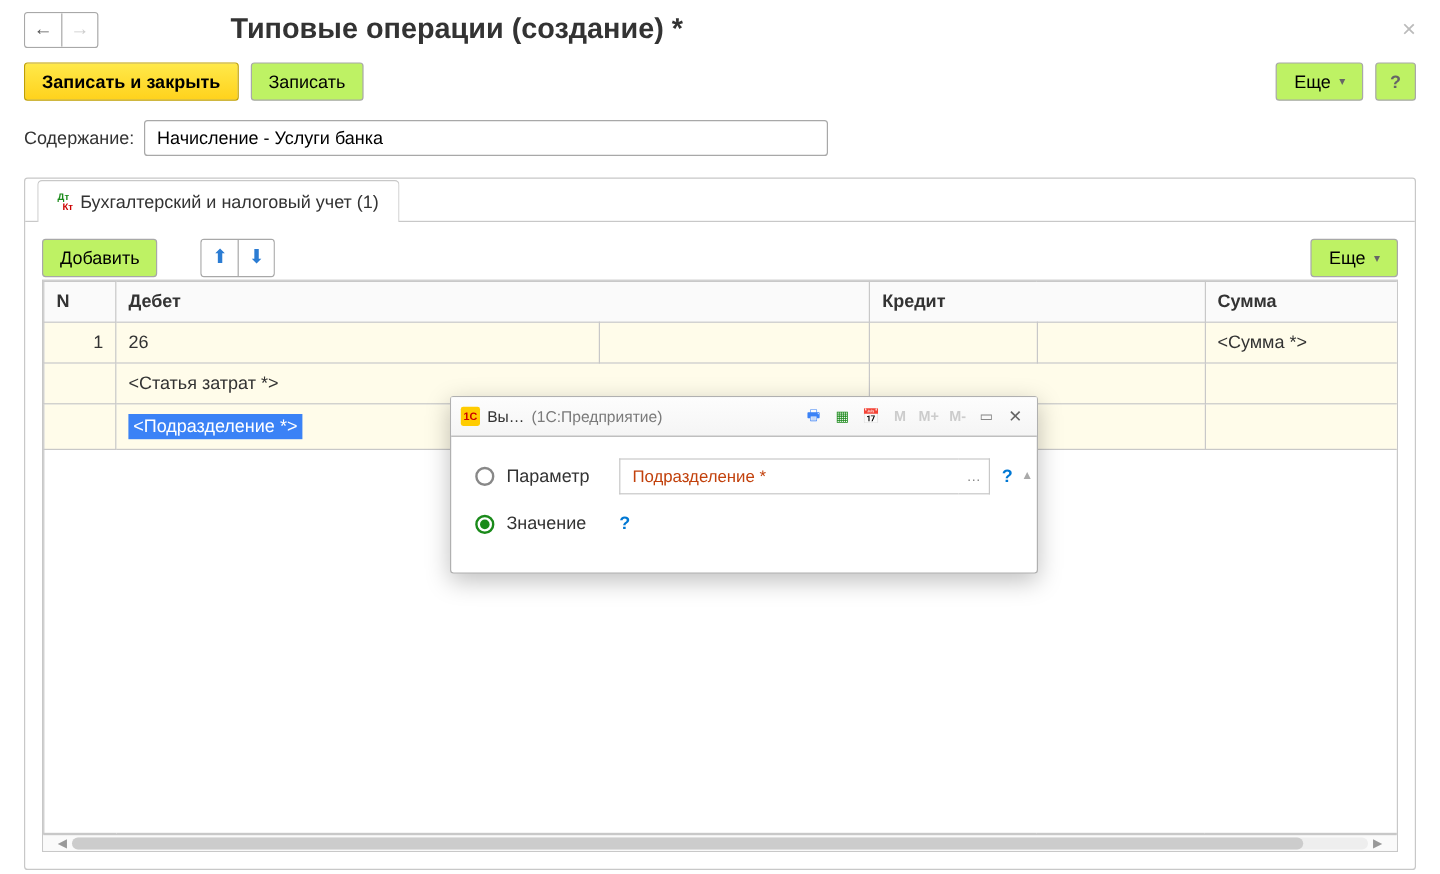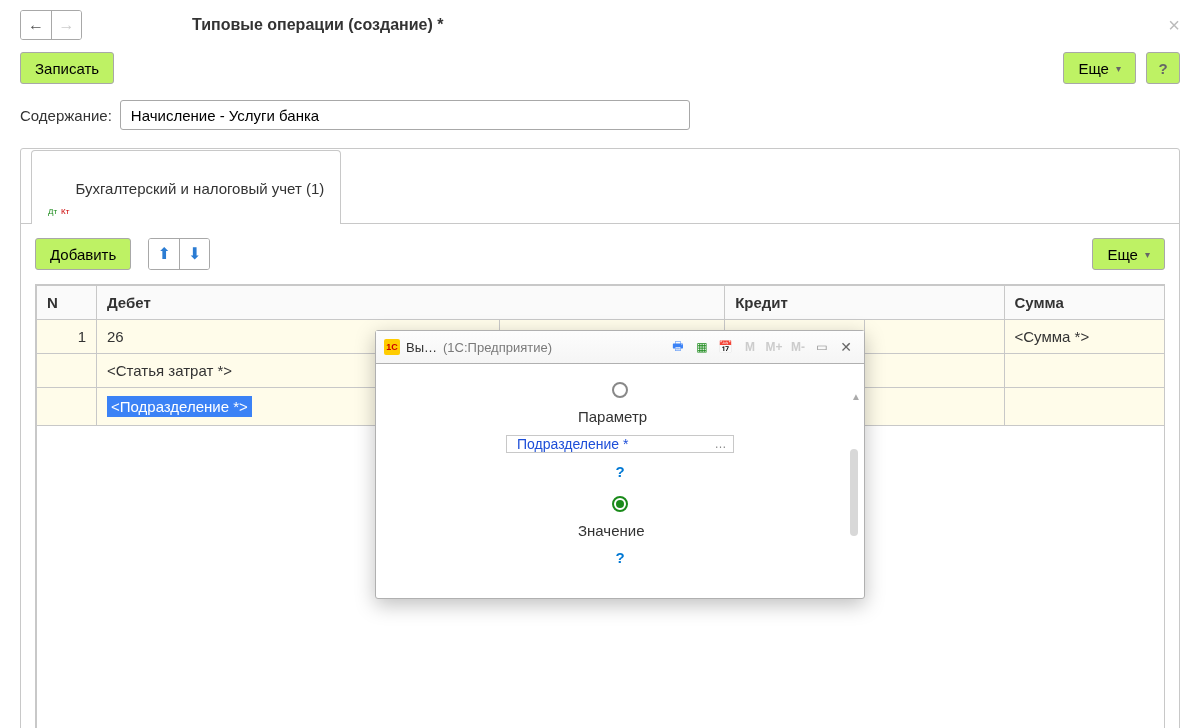--- a/index.html
+++ b/index.html
@@ -46,21 +46,21 @@
     cursor: pointer;
     display: flex;
     align-items: center;
     justify-content: center;
     font-size: 16px;
     color: #555;
   }
   .nav-buttons button + button { border-left: 1px solid var(--border-dark); }
   .nav-buttons button.disabled { color: #ccc; }
   .page-title {
-    font-size: 16px;
+    font-size: 24px;
     font-weight: bold;
     margin-left: 100px;
   }
   .close-x {
     margin-left: auto;
     font-size: 20px;
     color: #bbb;
     cursor: pointer;
   }
 
@@ -145,38 +145,37 @@
     align-items: center;
     gap: 6px;
     font-size: 15px;
   }
   .tab.active {
     border-color: var(--border);
     background: #fff;
   }
   .tab-icon {
     display: inline-flex;
-    flex-direction: row;
+    flex-direction: column;
     font-size: 8px;
     line-height: 8px;
-    font-weight: normal;
-    margin-top: 48px;
+    font-weight: bold;
   }
   .tab-icon .dt { color: #1a8a1a; }
   .tab-icon .kt { color: #cc0000; margin-left: 4px; }
 
   
   .tab-content {
     padding: 14px;
   }
   .inner-toolbar {
     display: flex;
     align-items: center;
-    gap: 3px;
-    margin-bottom: 14px;
+    gap: 22px;
+    margin-bottom: 2px;
   }
   .arrow-group {
     display: flex;
     border: 1px solid var(--border-dark);
     border-radius: 3px;
     overflow: hidden;
     margin-left: 14px;
   }
   .arrow-group button {
     width: 30px;
@@ -307,21 +306,20 @@
   .dialog-heading {
     font-size: 20px;
     font-weight: bold;
     margin-bottom: 18px;
   }
   .opt-row {
     display: flex;
     align-items: center;
     gap: 10px;
     margin-bottom: 16px;
-    flex-direction: column;
   }
   .radio {
     width: 16px; height: 16px;
     border: 2px solid #888;
     border-radius: 50%;
     display:flex; align-items:center; justify-content:center;
     flex-shrink: 0;
   }
   .radio.checked::after {
     content:"";
@@ -335,21 +333,21 @@
     flex: 1;
     display: flex;
     height: 30px;
   }
   .opt-input input {
     flex: 1;
     border: 1px solid var(--border);
     border-right: none;
     padding: 0 10px;
     font-size: 14px;
-    color: #1d4ed8;
+    color: #c2410c;
   }
   .opt-input.active input { border-color: #e3b900; color: #333; }
   .opt-input .ext {
     width: 26px;
     border: 1px solid var(--border);
     background: #fff;
     display:flex; align-items:center; justify-content:center;
     font-size: 12px;
     color: #888;
     cursor: pointer;
@@ -398,20 +396,21 @@
 <div class="header-row">
   <div class="nav-buttons">
     <button>←</button>
     <button class="disabled">→</button>
   </div>
   <div class="page-title">Типовые операции (создание) *</div>
   <div class="close-x">×</div>
 </div>
 
 <div class="main-toolbar">
+  <button class="btn primary">Записать и закрыть</button>
   <button class="btn">Записать</button>
   <div class="spacer"></div>
   <button class="btn more">Еще</button>
   <button class="btn help">?</button>
 </div>
 
 <div class="field-row">
   <label>Содержание:</label>
   <input class="text-input" value="Начисление - Услуги банка" style="">
 </div>

